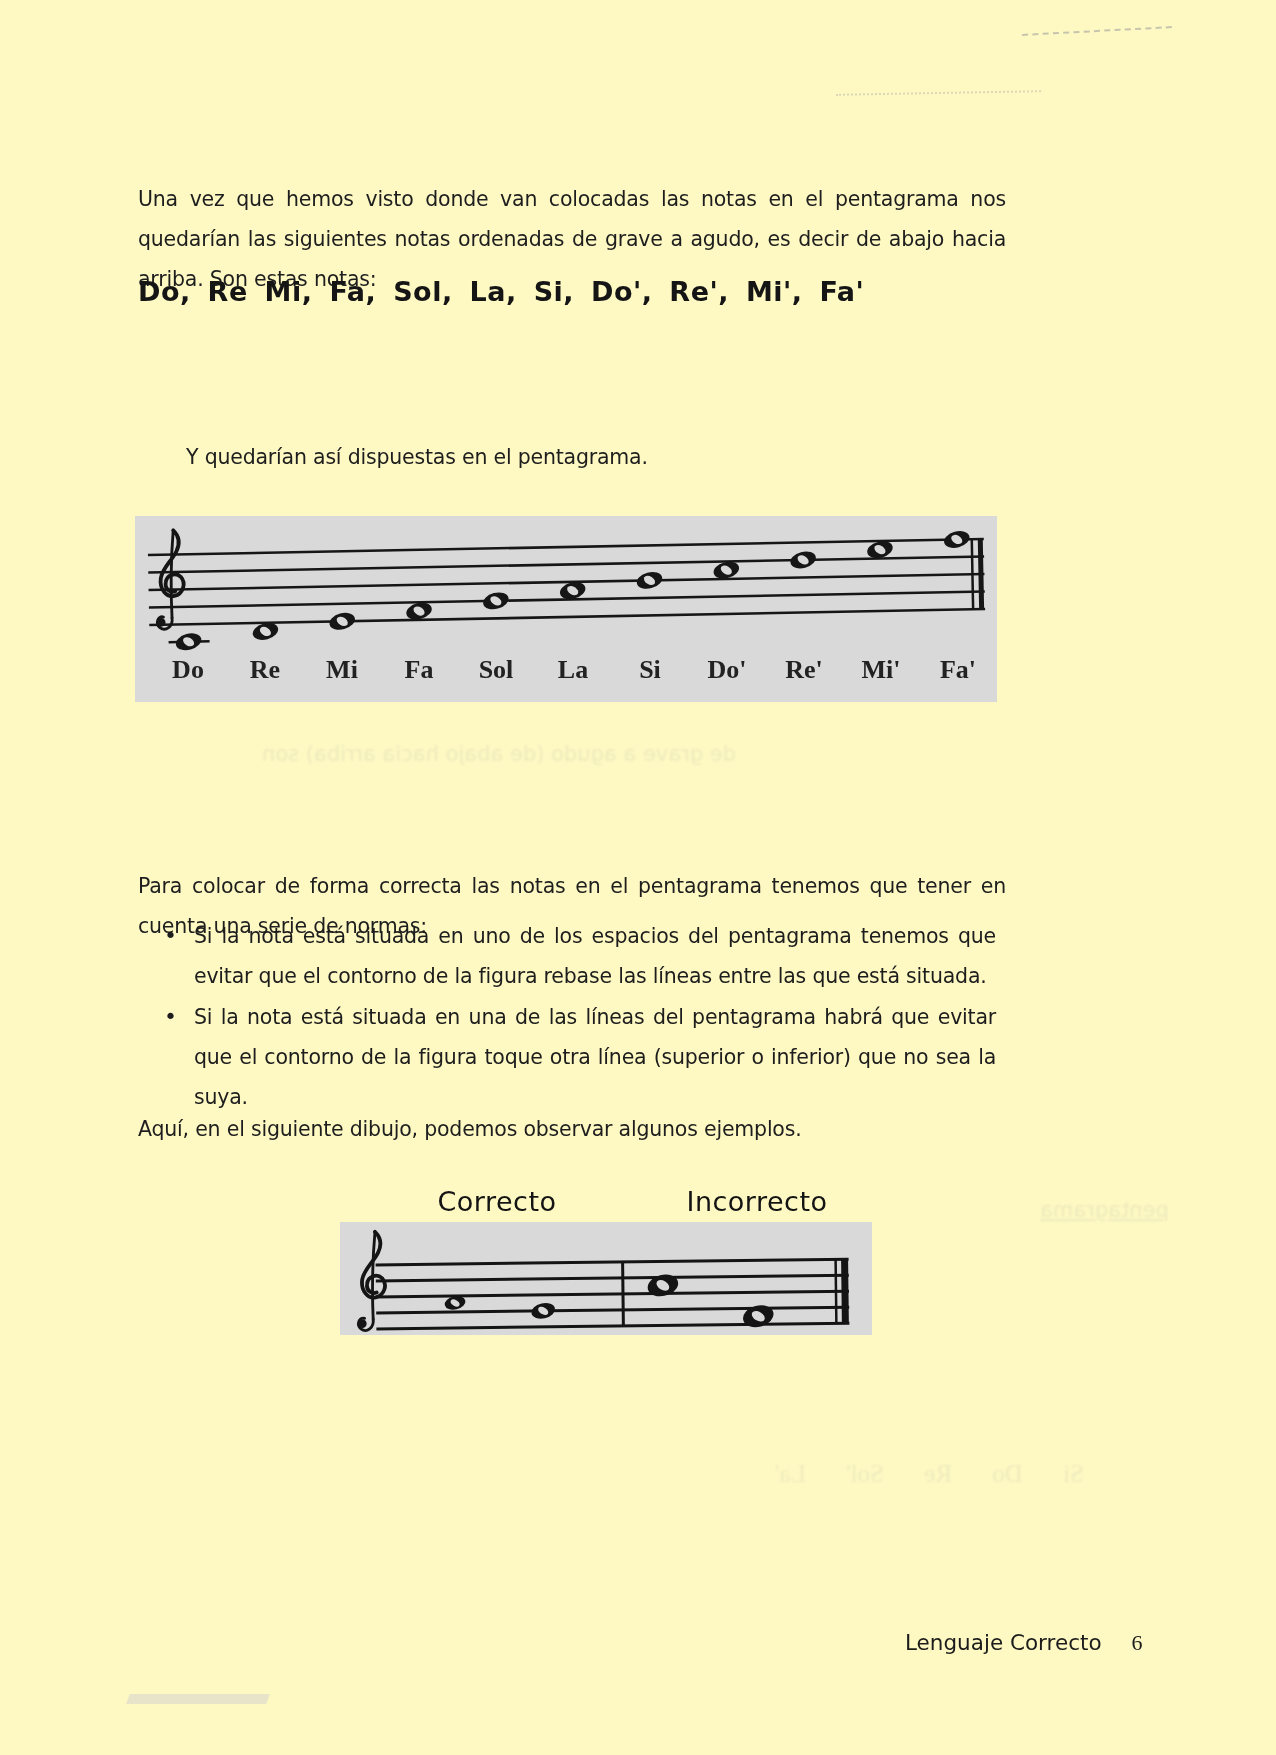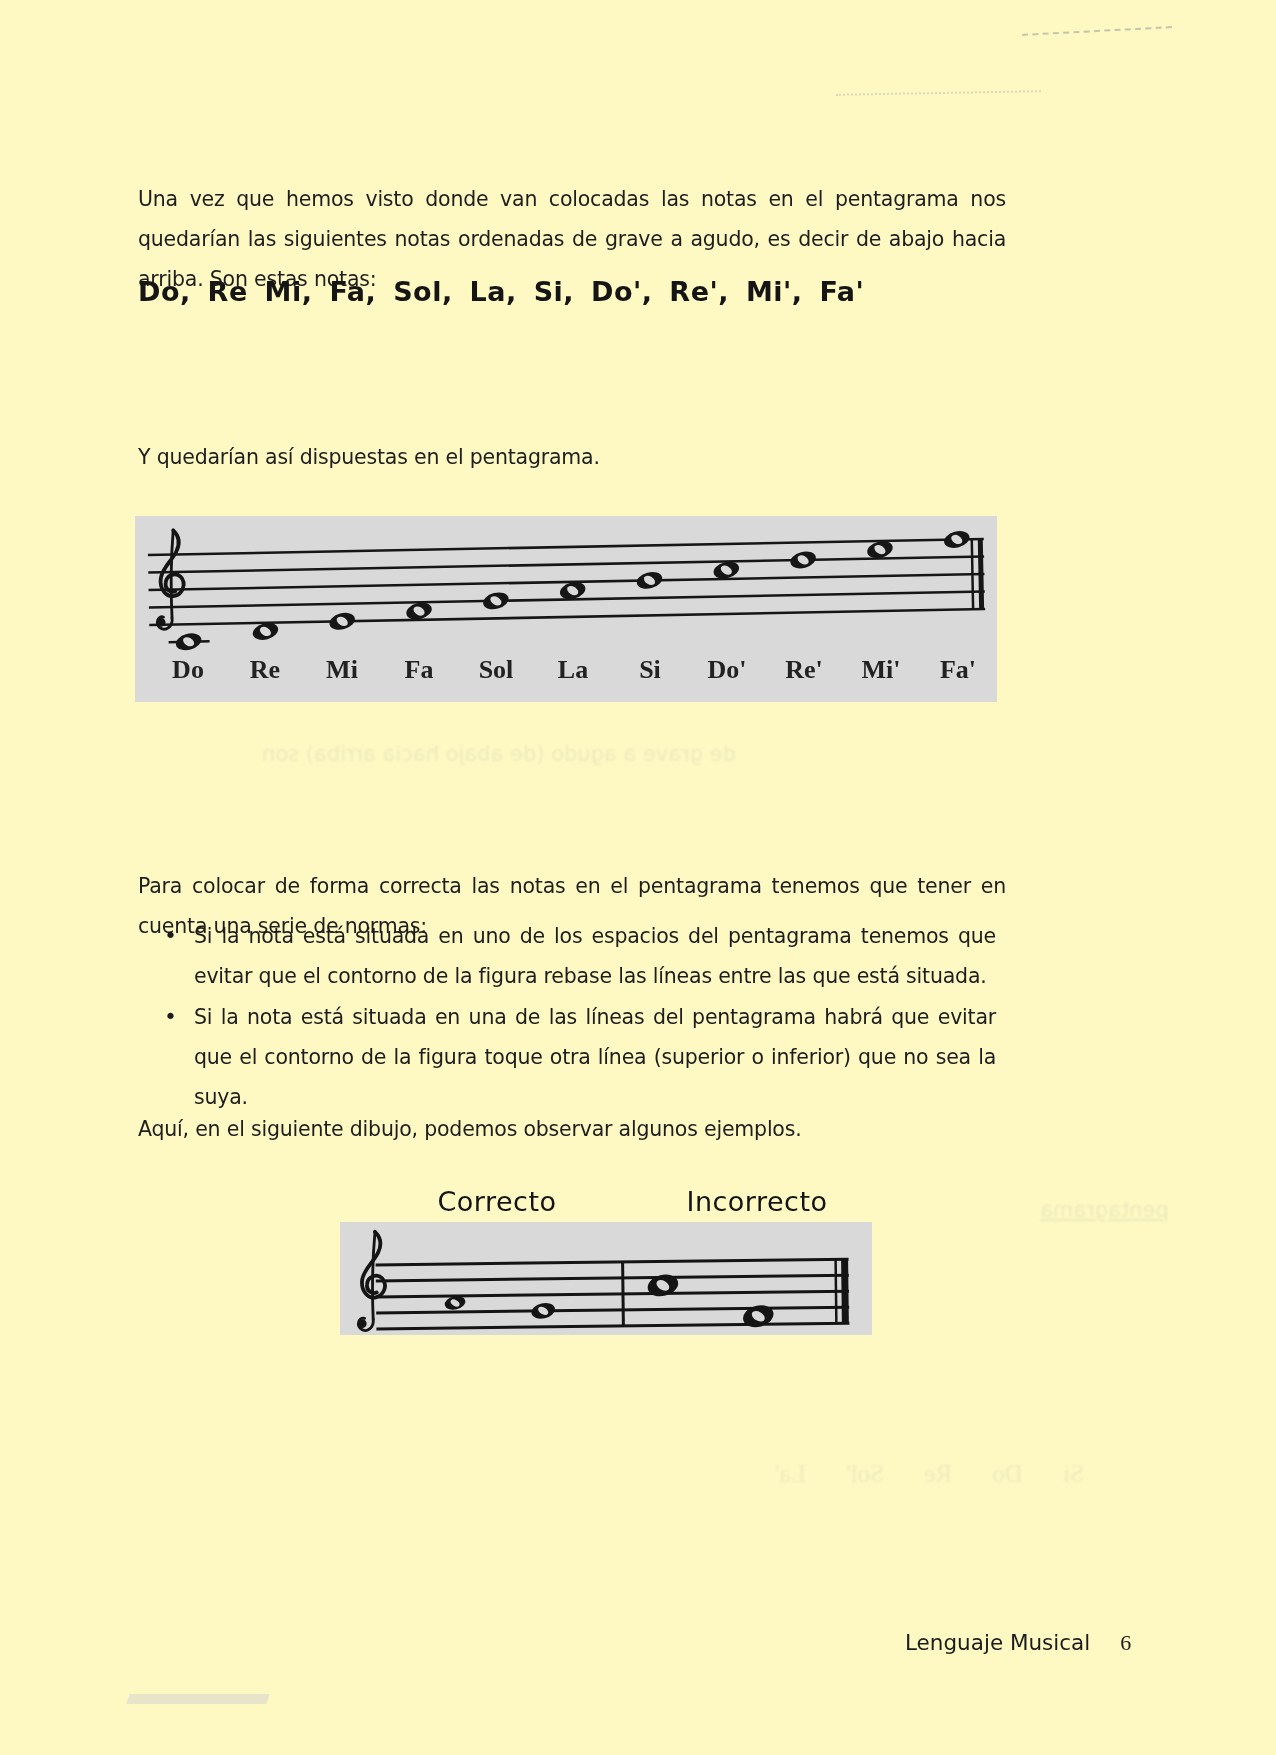--- a/index.html
+++ b/index.html
@@ -80,21 +80,21 @@
   <div class="artifact smudge"></div>
   <div class="ghost" style="left:262px;top:742px;">de grave a agudo (de abajo hacia arriba) son</div>
   <div class="ghost ul" style="left:1040px;top:1198px;">pentagrama</div>
   <div class="ghost" style="left:560px;top:1238px;">las que están en las líneas</div>
   <div class="ghost serif" style="left:775px;top:1460px;">Si Do Re Sol' La'</div>
 
   <p class="para" style="top:158px;">Una vez que hemos visto donde van colocadas las notas en el pentagrama nos quedarían las siguientes notas ordenadas de grave a agudo, es decir de abajo hacia arriba. Son estas notas:</p>
 
   <div class="notes-line">Do, Re Mi, Fa, Sol, La, Si, Do', Re', Mi', Fa'</div>
 
-  <p class="para nojust" style="top:416px;">Y quedarían así dispuestas en el pentagrama.</p>
+  <p class="para nojust" style="top:416px;margin-left:48px;">Y quedarían así dispuestas en el pentagrama.</p>
 
   <svg class="fig1" viewBox="0 0 862 195">
     <defs>
       <g id="clef-shape" fill="none" stroke="#151515" stroke-linecap="round">
         <path d="M25 3 C31 9 32 17 28 25 C23 35 13 42 11 53 C9 65 17 74 25 72 C34 70 38 59 32 52 C27 47 17 49 16 58 C15 65 21 69 26 67" stroke-width="4"></path>
         <path d="M25 3 C22 33 21 63 22 95" stroke-width="3"></path>
         <path d="M22 95 C23 104 15 110 9 105 C4 101 7 92 13 94" stroke-width="3"></path>
         <circle cx="10.5" cy="99.5" r="4.6" fill="#151515" stroke="none"></circle>
       </g>
     </defs>
@@ -219,16 +219,16 @@
         </g>
         <g transform="translate(418,118)">
           <ellipse rx="15.5" ry="10.5" transform="rotate(-14)"></ellipse>
             <ellipse rx="7" ry="4.5" transform="rotate(32)" fill="#d9d9d9"></ellipse>
         </g>
       </g>
     </g>
   </svg>
 
   <div class="footer">
-    <span>Lenguaje Musical</span><span class="pnum">6</span>
+    <span>Lenguaje Correcto</span><span class="pnum">6</span>
   </div>
 
 </div>
 
 </body></html>

